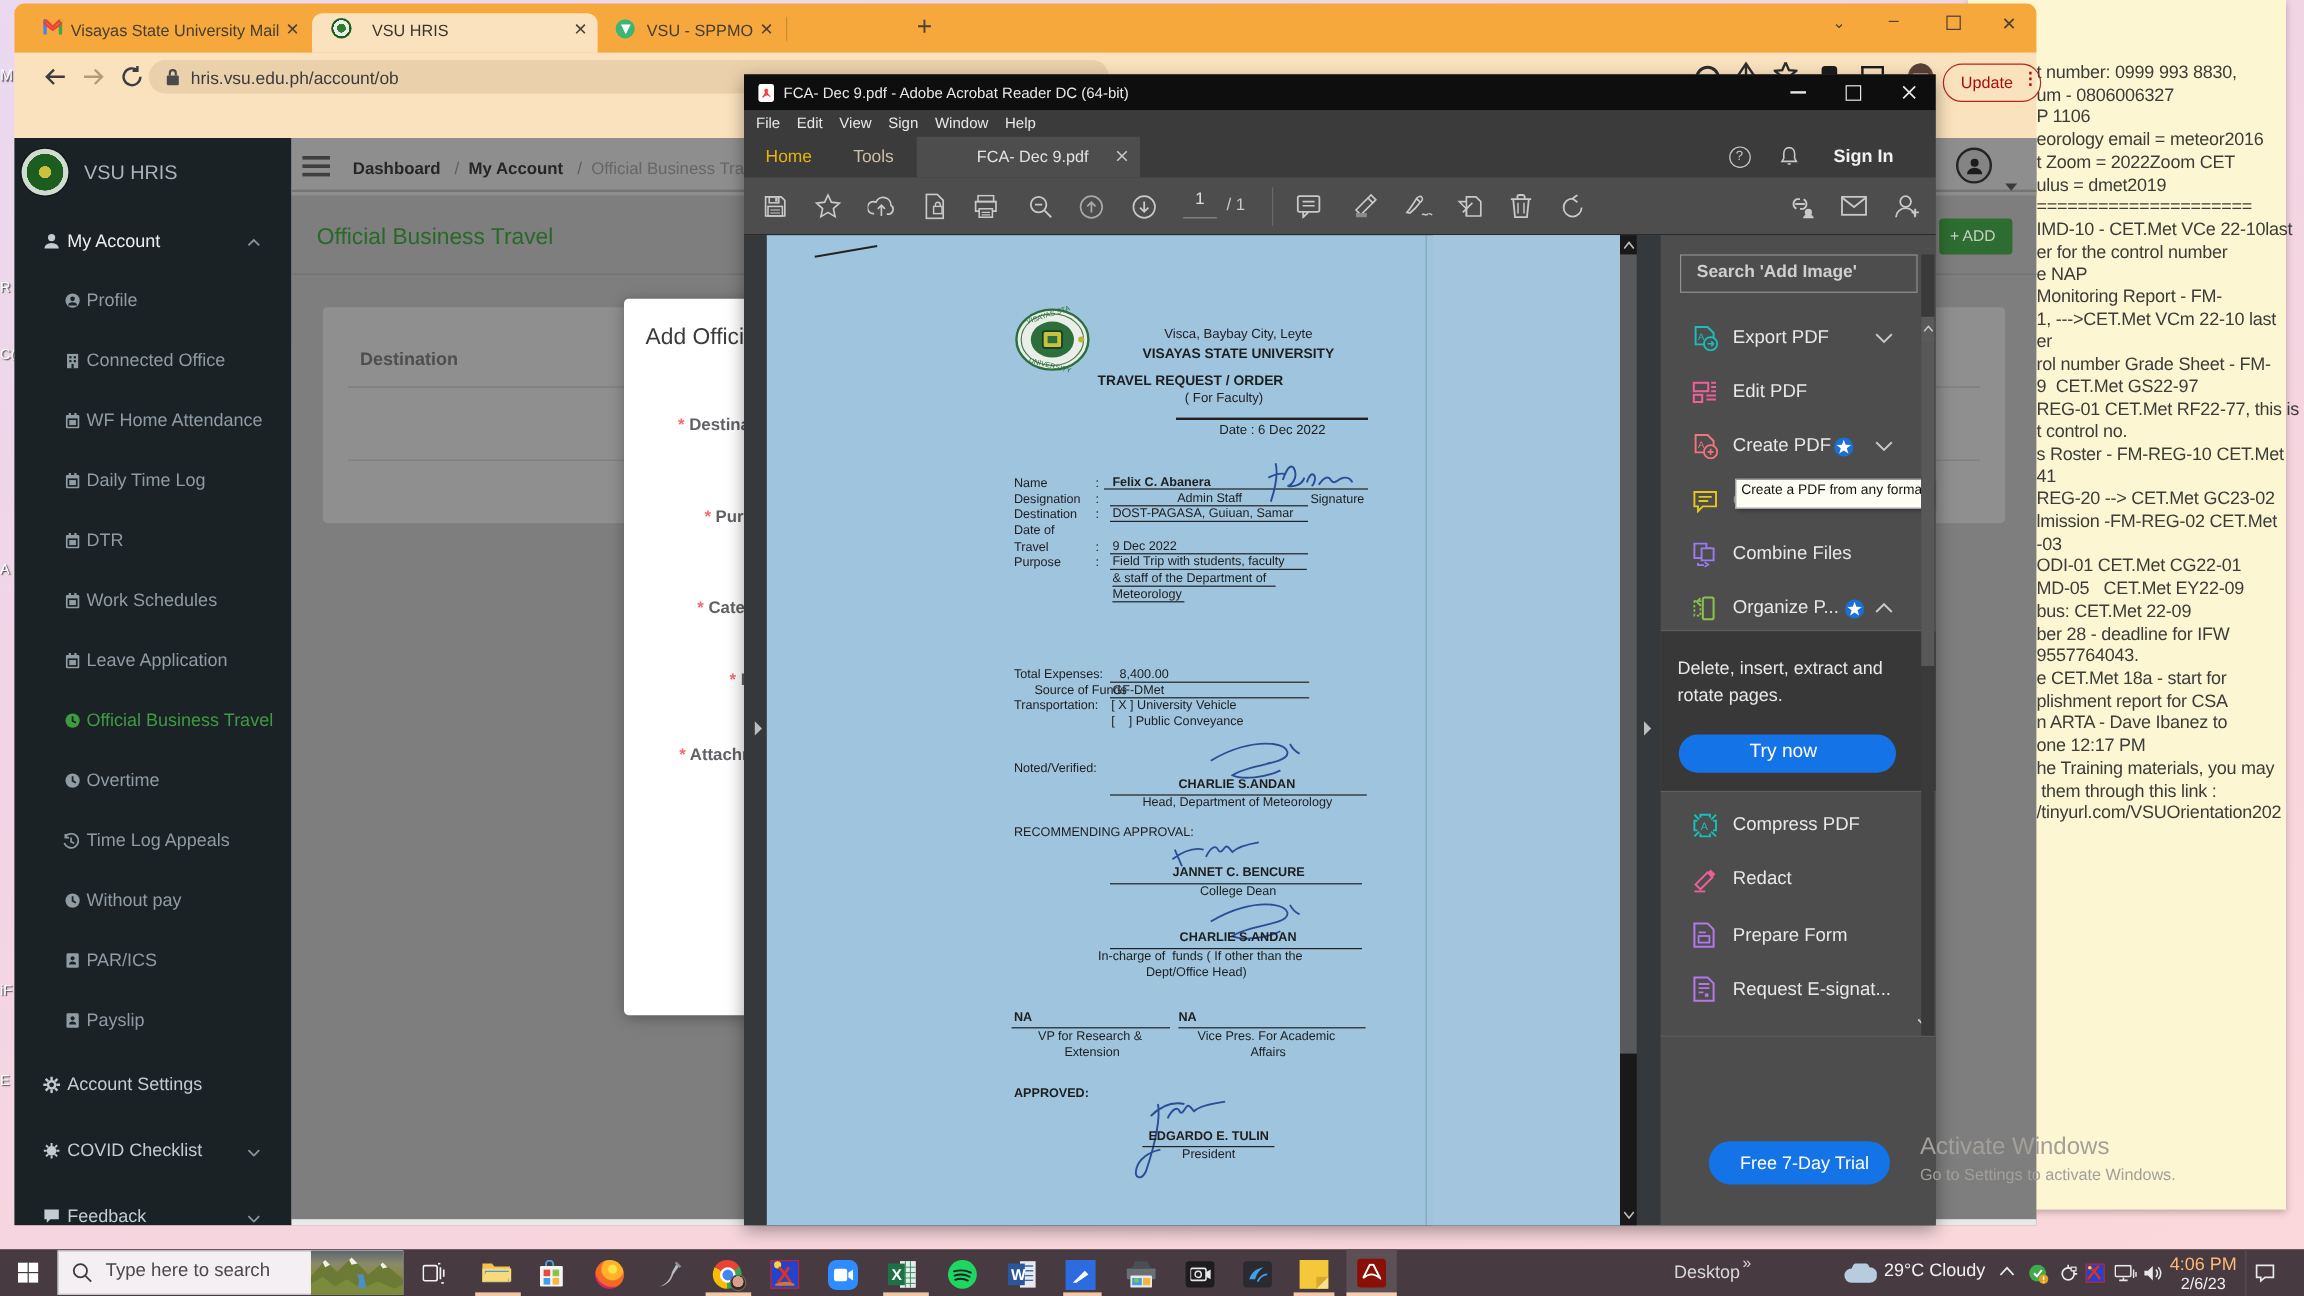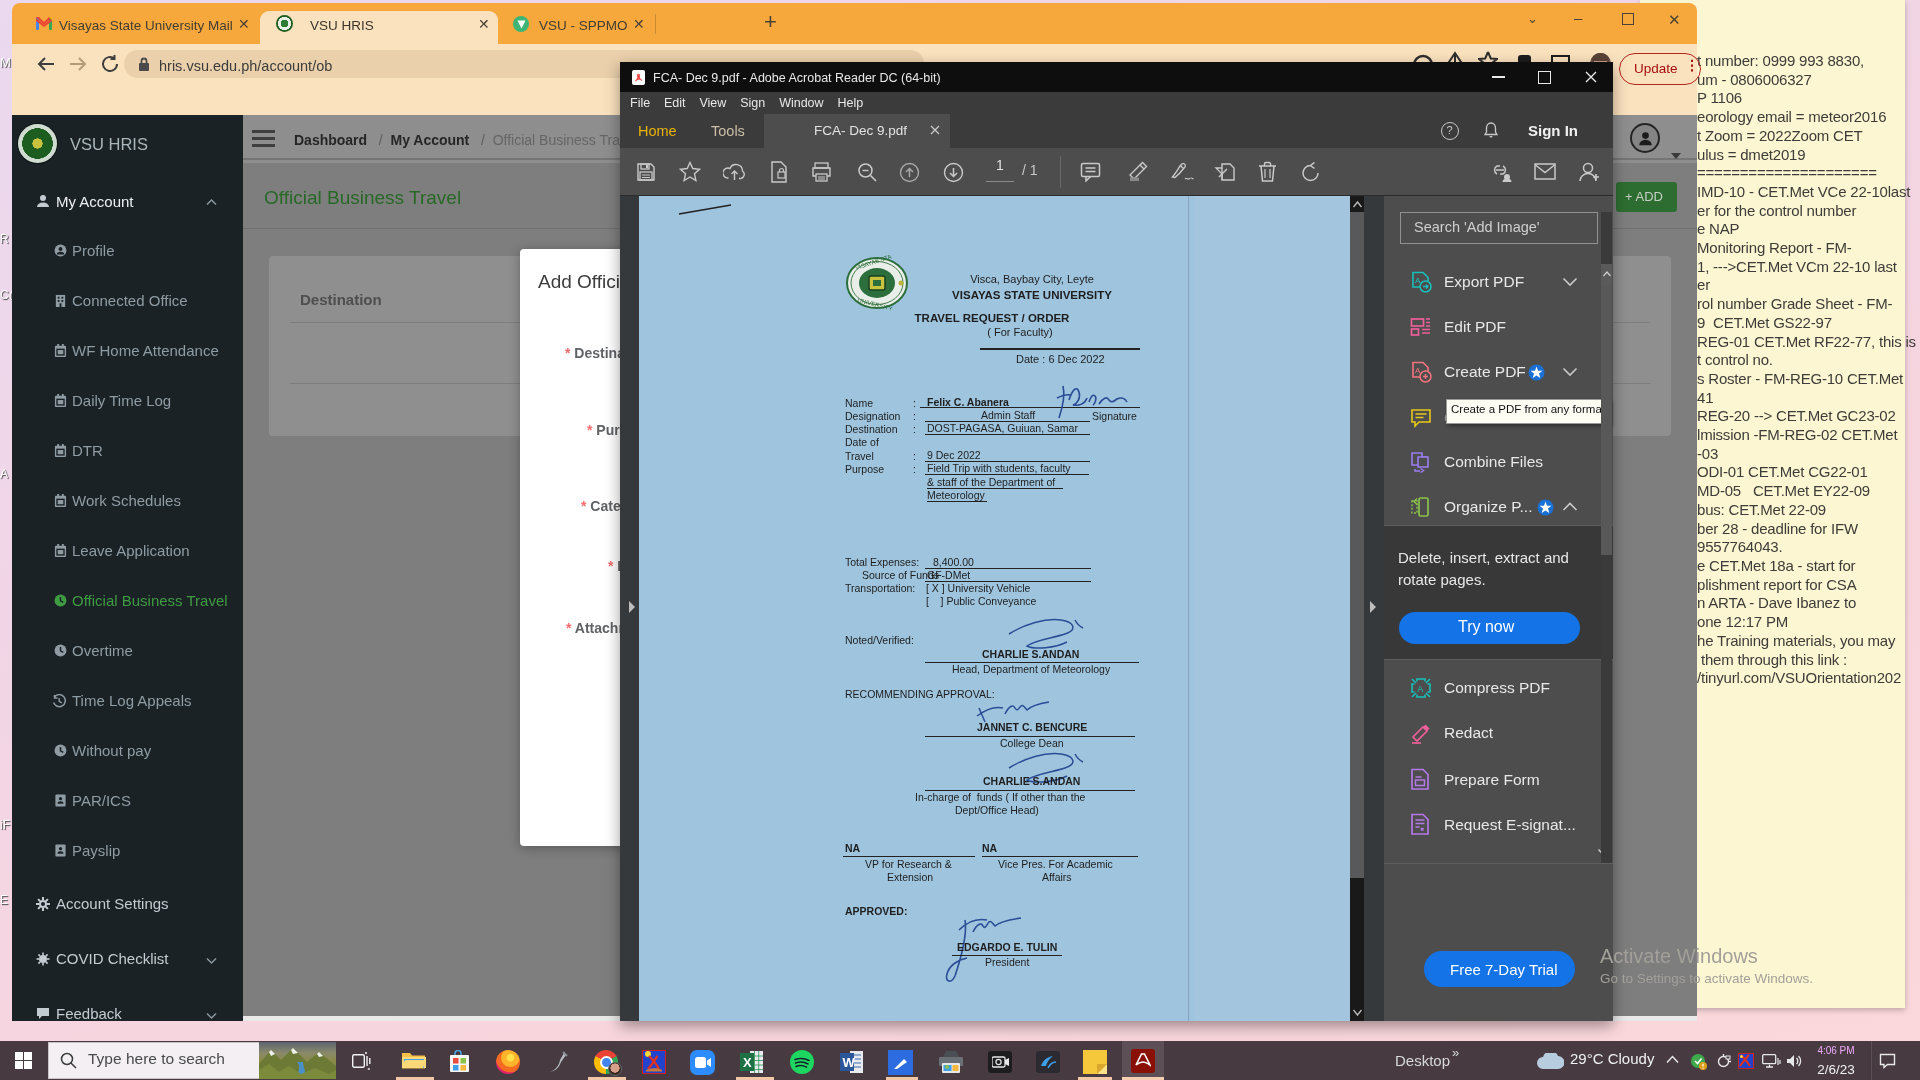--- a/index.html
+++ b/index.html
@@ -555,21 +555,21 @@
       </svg>
     <svg class="abs" style="left:8px;top:538px;" width="8" height="14" viewBox="0 0 8 14">
         <path d="M1 1 L7 7 L1 13 Z" fill="#bdbdbd"></path>
       </svg>
     <svg class="abs" style="left:749px;top:538px;" width="8" height="14" viewBox="0 0 8 14">
         <path d="M1 1 L7 7 L1 13 Z" fill="#bdbdbd"></path>
       </svg>
 
     <div class="abs" style="left:764px;top:134px;width:229px;height:825px;background:#4d4d4d;"></div>
     <div class="abs" style="left:780px;top:150px;width:198px;height:32px;border:1px solid #919191;box-sizing:border-box;"></div>
-    <div class="abs" style="left:794px;top:157px;font-size:14.5px;color:#cfcfcf;">Search 'Add Image'</div>
+    <div class="abs" style="left:794px;top:157px;font-size:14.5px;color:#cfcfcf;font-weight:bold;">Search 'Add Image'</div>
 
     <svg class="abs" style="left:790px;top:209px;" width="22" height="22" viewBox="0 0 22 22">
         <path d="M3 1.5 h10 l5 5 V16 h-15 Z" fill="none" stroke="#17c0ba" stroke-width="1.6"></path>
         <text x="5" y="12" font-size="8" fill="#17c0ba" font-family="Liberation Sans">A</text>
         <circle cx="15.5" cy="15.5" r="5.5" fill="#4d4d4d" stroke="#17c0ba" stroke-width="1.5"></circle>
         <path d="M13 15.5 h5 M16 13.5 L18 15.5 L16 17.5" stroke="#17c0ba" stroke-width="1.3" fill="none"></path>
       </svg>
     <div class="abs" style="left:824px;top:211px;font-size:15.5px;color:#e8e8e8;">Export PDF</div>
     <svg class="abs" style="left:942px;top:215px;" width="16" height="10" viewBox="0 0 16 10">
         <path d="M1.5 1.5 L8 8 L14.5 1.5" stroke="#c9c9c9" stroke-width="1.6" fill="none"></path>
@@ -845,21 +845,21 @@
       </svg>
     <svg class="abs" style="left:1762px;top:13px;" width="19" height="15" viewBox="0 0 19 15">
         <rect x="0.7" y="0.7" width="13" height="9" rx="1" fill="none" stroke="#e8e8e8" stroke-width="1.3"></rect>
         <path d="M4 13 h7 M7.5 10.5 v2.5" stroke="#e8e8e8" stroke-width="1.3"></path>
         <path d="M16 4 v7 M18 6 v4" stroke="#e8e8e8" stroke-width="1.2"></path>
       </svg>
     <svg class="abs" style="left:1786px;top:12px;" width="17" height="16" viewBox="0 0 17 16">
         <path d="M1 6 h3 L8 2 V14 L4 10 H1 Z" fill="#e8e8e8"></path>
         <path d="M10.5 5 a4 4 0 0 1 0 6 M12.5 3 a7 7 0 0 1 0 10" stroke="#e8e8e8" stroke-width="1.3" fill="none"></path>
       </svg>
-    <div class="abs" style="left:1806px;top:4px;width:60px;text-align:center;font-size:10px;color:#f0abfc;">4:06 PM</div>
+    <div class="abs" style="left:1806px;top:4px;width:60px;text-align:center;font-size:15px;color:#fdba74;">4:06 PM</div>
     <div class="abs" style="left:1806px;top:21px;width:60px;text-align:center;font-size:13.5px;color:#f0f0f0;">2/6/23</div>
     <div class="abs" style="left:1871px;top:0;width:1px;height:39px;background:#5a4f55;"></div>
     <svg class="abs" style="left:1879px;top:12px;" width="17" height="16" viewBox="0 0 17 16">
         <path d="M1.5 1.5 h14 v10 h-7 l-3.5 3 v-3 h-3.5 Z" fill="none" stroke="#e8e8e8" stroke-width="1.4"></path>
       </svg>
   </div>
 
 </div>
 
 </body></html>

